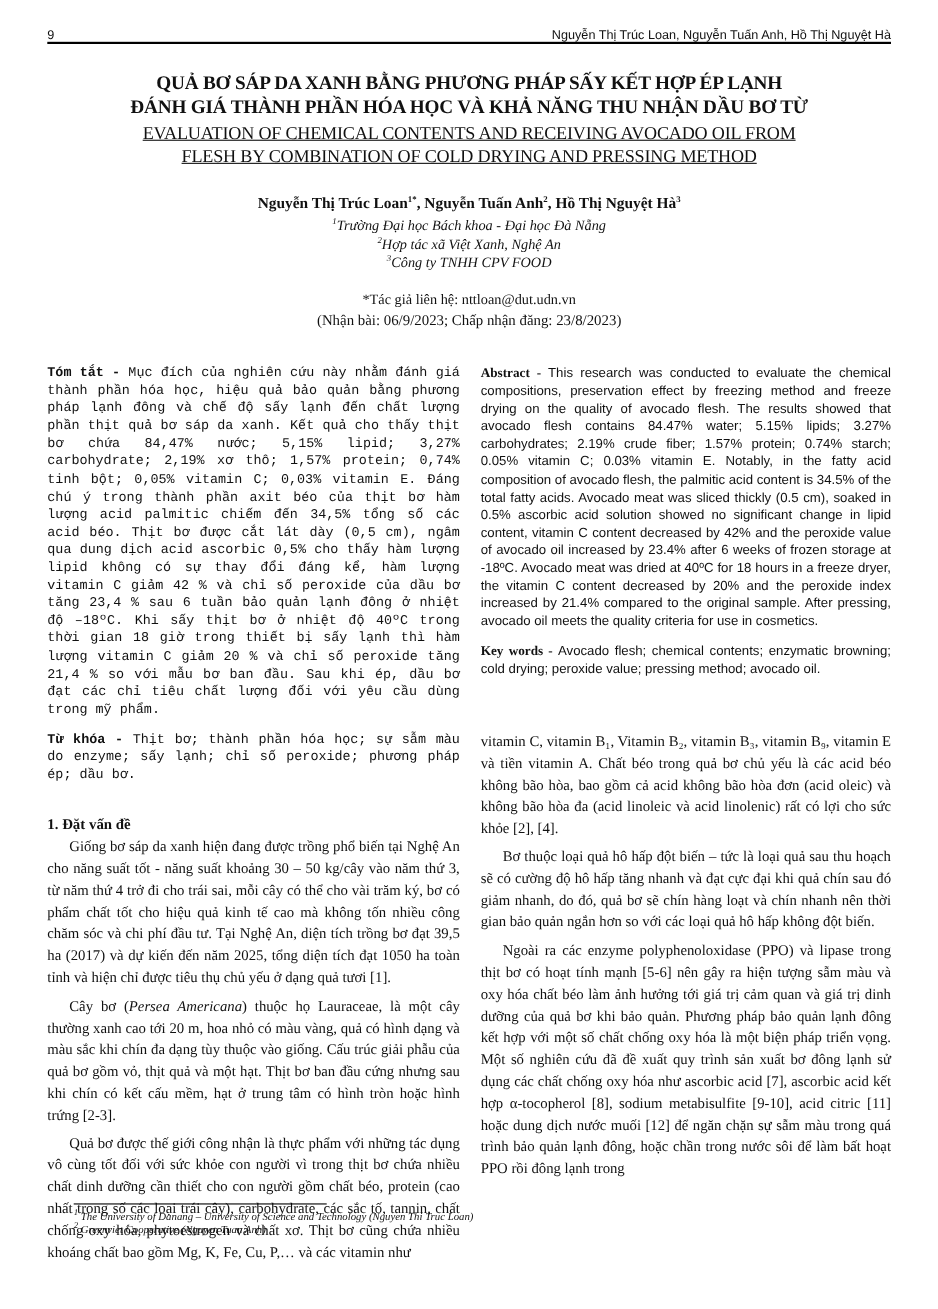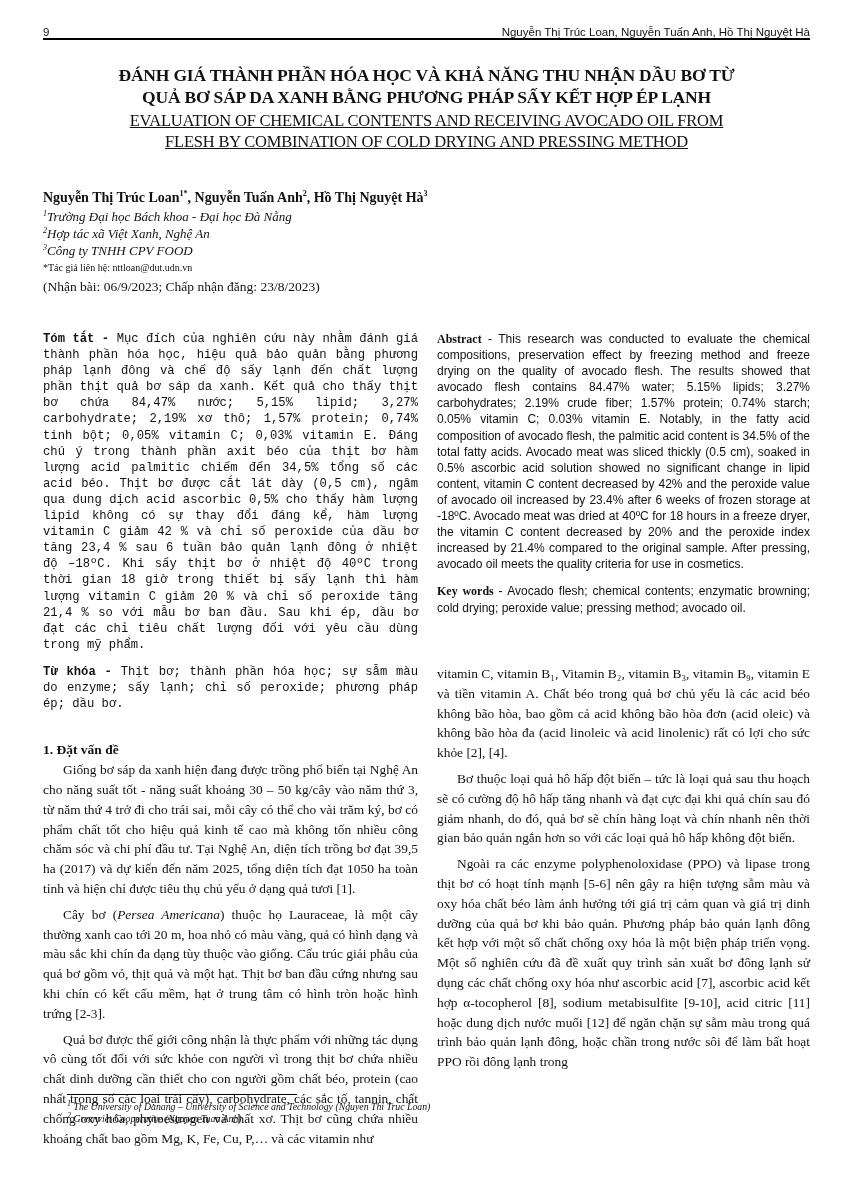--- a/index.html
+++ b/index.html
@@ -9,24 +9,24 @@
 
   #running-header { position: absolute; left: 43px; top: 22px; width: 767px; height: 18px; }
   #running-header .page-num { position: absolute; left: 0; top: 4px; font-size: 11.5px; }
   #running-header .authors { position: absolute; right: 0; top: 4px; font-size: 11.5px; }
   #running-header .rule { position: absolute; left: 0; right: 0; top: 16px; height: 2px; background: #000; }
 
   #title-block { position: absolute; left: 43px; top: 64px; width: 767px; text-align: center; }
   .title-vi { font-weight: bold; font-size: 17.5px; line-height: 22px; letter-spacing: -0.2px; }
   .title-en { font-size: 16.5px; line-height: 21px; margin-top: 2px; letter-spacing: -0.2px; text-decoration: underline; }
 
-  #authors-block { position: absolute; left: 43px; top: 188px; width: 767px; font-size: 14px; }
+  #authors-block { position: absolute; left: 43px; top: 176px; width: 767px; text-align: center; font-size: 14px; }
   .authors-line { font-weight: bold; line-height: 20px; }
   .affil { font-style: italic; line-height: 17px; font-size: 13px; }
-  .contact { margin-top: 0; line-height: 18px; font-size: 10px; }
+  .contact { margin-top: 16px; line-height: 18px; font-size: 13px; }
   .dates { line-height: 20px; font-size: 13.5px; }
   sup { font-size: 8px; line-height: 0; vertical-align: super; }
 
   .col { position: absolute; width: 375px; text-align: justify; }
   #col-left { left: 43px; }
   #col-right { left: 437px; width: 373px; }
 
   .abs { font-size: 12.2px; line-height: 16.1px; font-family: Liberation Mono, monospace; }
   .abs .lead { font-weight: bold; }
   .abs-en { font-size: 12px; line-height: 16.1px; }
@@ -45,22 +45,22 @@
 <body>
 
 <div id="running-header">
   <span class="page-num sans">9</span>
   <span class="authors sans">Nguyễn Thị Trúc Loan, Nguyễn Tuấn Anh, Hồ Thị Nguyệt Hà</span>
   <div class="rule"></div>
 </div>
 
 <div id="title-block" class="serif">
   <div class="title-vi">
+    <div>QUẢ BƠ SÁP DA XANH BẰNG PHƯƠNG PHÁP SẤY KẾT HỢP ÉP LẠNH</div>
     <div>ĐÁNH GIÁ THÀNH PHẦN HÓA HỌC VÀ KHẢ NĂNG THU NHẬN DẦU BƠ TỪ</div>
-    <div>QUẢ BƠ SÁP DA XANH BẰNG PHƯƠNG PHÁP SẤY KẾT HỢP ÉP LẠNH</div>
   </div>
   <div class="title-en">
     <div>EVALUATION OF CHEMICAL CONTENTS AND RECEIVING AVOCADO OIL FROM</div>
     <div>FLESH BY COMBINATION OF COLD DRYING AND PRESSING METHOD</div>
   </div>
 </div>
 
 <div id="authors-block" class="serif">
   <div class="authors-line">
     <span>Nguyễn Thị Trúc Loan</span><sup>1*</sup><span>, </span><span>Nguyễn Tuấn Anh</span><sup>2</sup><span>, </span><span>Hồ Thị Nguyệt Hà</span><sup>3</sup>

